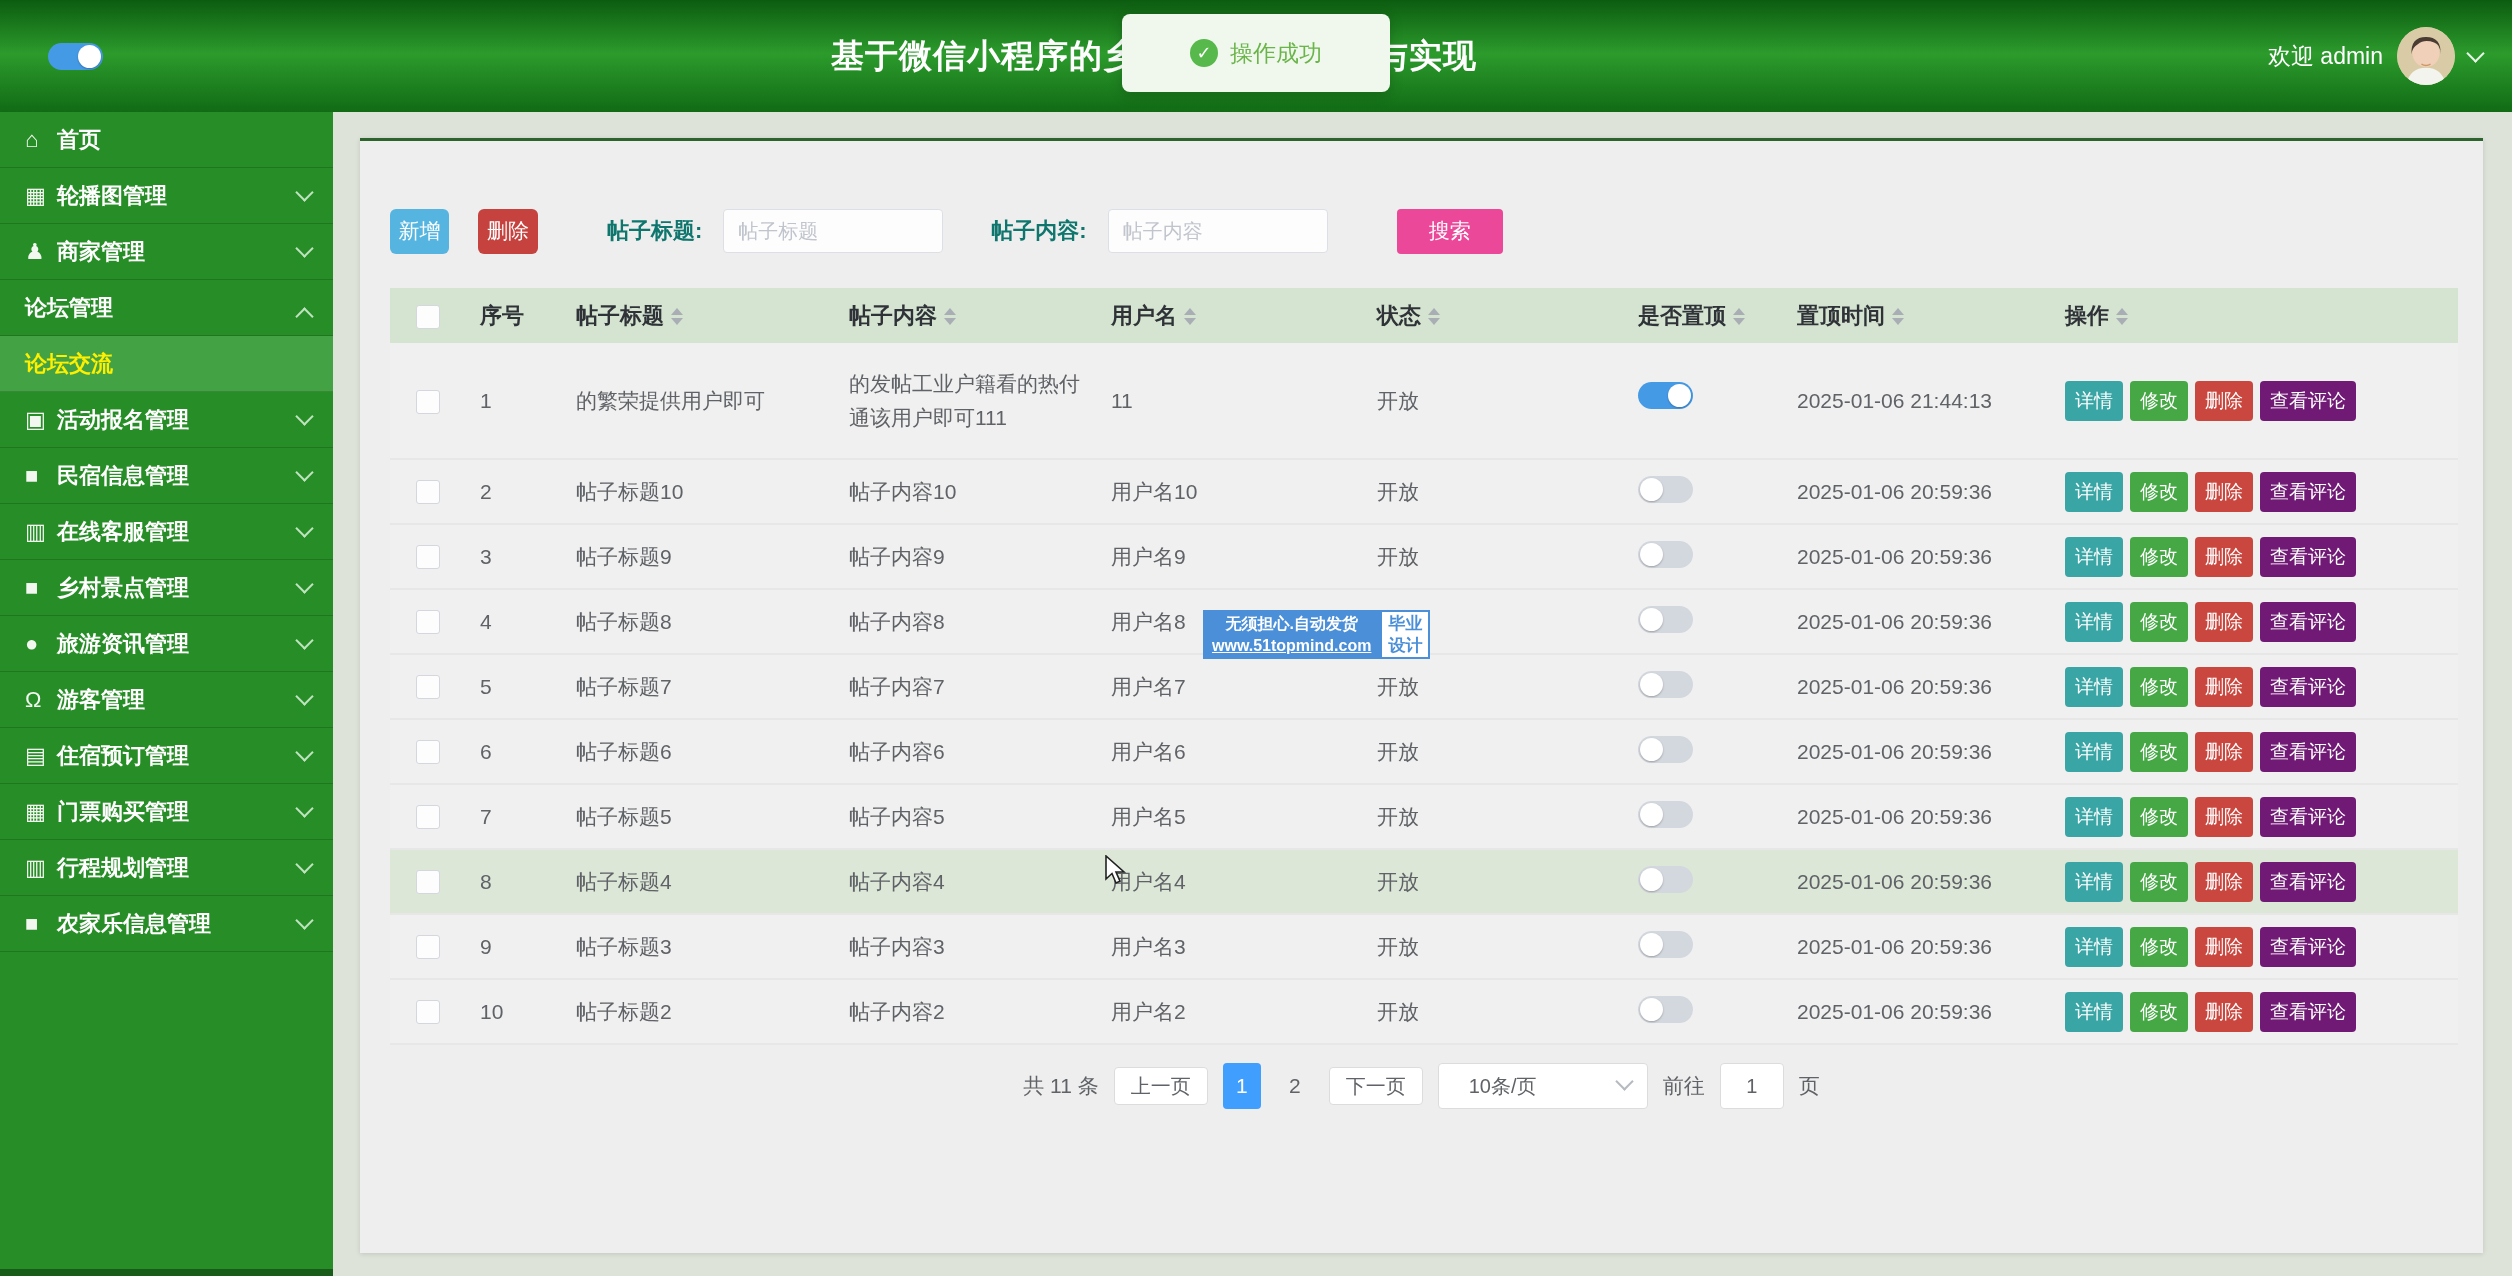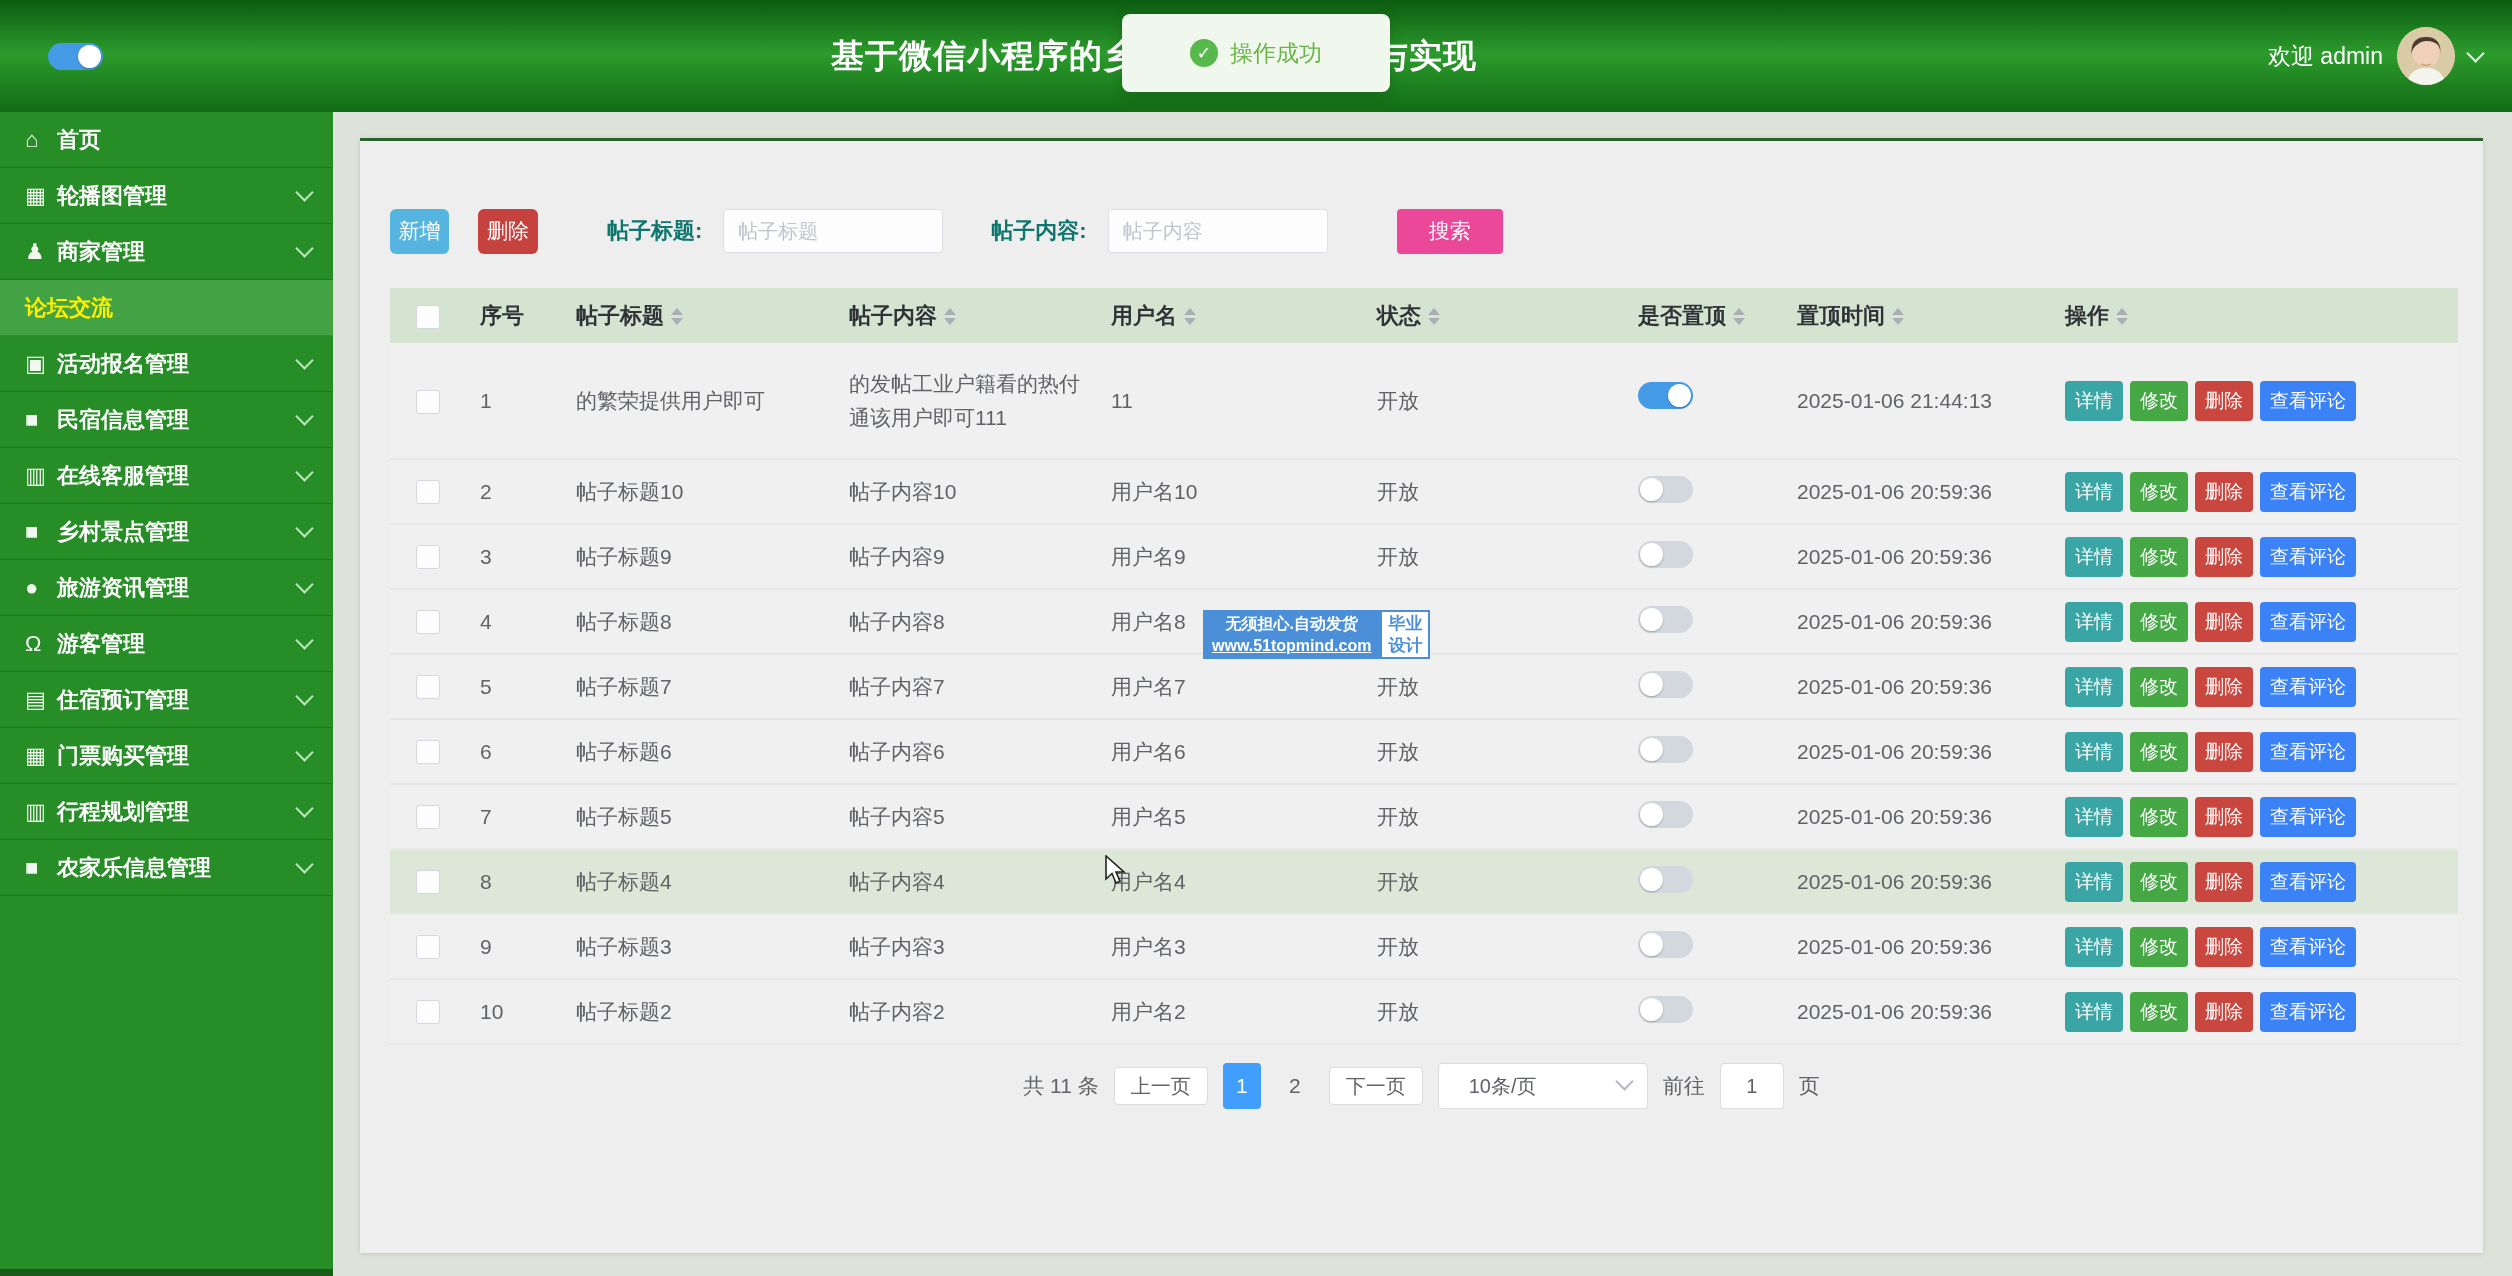--- a/index.html
+++ b/index.html
@@ -87,21 +87,21 @@
   .checkbox{display:inline-block;width:22px;height:22px;background:#fdfdfd;border:1px solid #d4d7dd;border-radius:3px;vertical-align:middle;cursor:pointer;}
   .caret{display:inline-block;vertical-align:middle;margin-left:7px;}
   .caret i{display:block;width:0;height:0;border-left:6px solid transparent;border-right:6px solid transparent;}
   .caret .c-up{border-bottom:7px solid #a9aeb5;margin-bottom:3px;}
   .caret .c-dn{border-top:7px solid #a9aeb5;}
   .acts{display:flex;gap:7px;}
   .act{border:none;border-radius:4px;color:#fff;font-size:19px;padding:7px 10px;cursor:pointer;white-space:nowrap;font-family:inherit;}
   .act-view{background:#3aa5a5;}
   .act-edit{background:#45a845;}
   .act-del{background:#c9473f;}
-  .act-comment{background:#3b82f6;text-align:center;}
+  .act-comment{background:#701a75;text-align:center;}
   
   .pager{margin-top:18px;display:flex;justify-content:center;align-items:center;gap:15px;font-size:21px;color:#5f6266;}
   .pg-btn{background:#ffffff;border:1px solid #dcdcdc;border-radius:4px;color:#5f6266;font-size:20px;height:38px;padding:0 16px;cursor:pointer;font-family:inherit;}
   .pg-num{width:38px;height:46px;line-height:46px;text-align:center;border-radius:4px;cursor:pointer;}
   .pg-num.active{background:#409eff;color:#fff;}
   .pg-select{position:relative;width:178px;height:44px;border:1px solid #dcdcdc;border-radius:4px;background:#fff;
     line-height:44px;padding-left:30px;color:#5f6266;font-size:20px;cursor:pointer;}
   .pg-select .chev{border-color:#b5b9c0;position:absolute;right:16px;top:17px;}
   .goto-input{width:58px;height:42px;border:1px solid #dcdcdc;border-radius:4px;background:#fff;text-align:center;font-size:20px;color:#5f6266;font-family:inherit;}
   
@@ -140,20 +140,21 @@
 <div class="toast">
   <span class="toast-ico">✓</span>
   <span class="toast-txt">操作成功</span>
 </div>
 
 <aside class="sidebar">
   <nav>
       <div class="side-item"><span class="mi">⌂</span><span>首页</span></div>
       <div class="side-item"><span class="mi">▦</span><span>轮播图管理</span><span class="chev down"></span></div>
       <div class="side-item"><span class="mi">♟</span><span>商家管理</span><span class="chev down"></span></div>
+      <div class="side-item"><span>论坛管理</span><span class="chev up"></span></div>
       <div class="side-item sub"><span>论坛交流</span></div>
       <div class="side-item"><span class="mi">▣</span><span>活动报名管理</span><span class="chev down"></span></div>
       <div class="side-item"><span class="mi">■</span><span>民宿信息管理</span><span class="chev down"></span></div>
       <div class="side-item"><span class="mi">▥</span><span>在线客服管理</span><span class="chev down"></span></div>
       <div class="side-item"><span class="mi">■</span><span>乡村景点管理</span><span class="chev down"></span></div>
       <div class="side-item"><span class="mi">●</span><span>旅游资讯管理</span><span class="chev down"></span></div>
       <div class="side-item"><span class="mi">Ω</span><span>游客管理</span><span class="chev down"></span></div>
       <div class="side-item"><span class="mi">▤</span><span>住宿预订管理</span><span class="chev down"></span></div>
       <div class="side-item"><span class="mi">▦</span><span>门票购买管理</span><span class="chev down"></span></div>
       <div class="side-item"><span class="mi">▥</span><span>行程规划管理</span><span class="chev down"></span></div>

